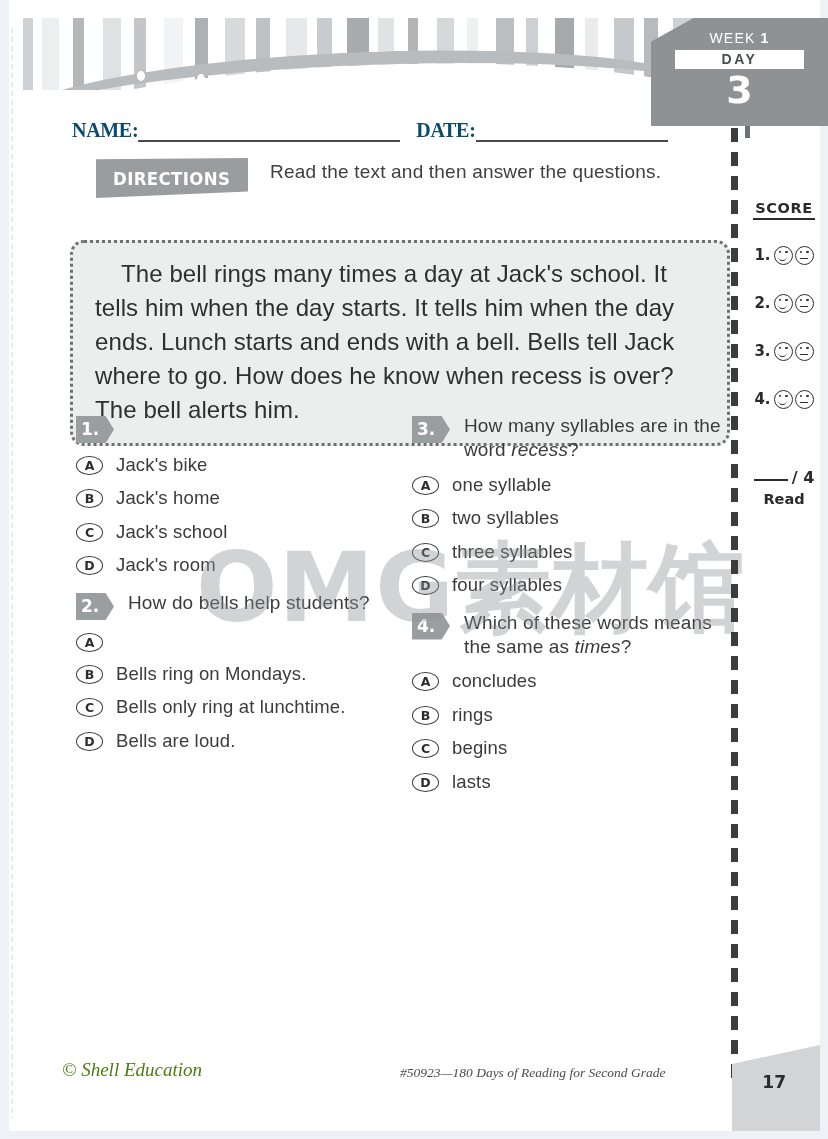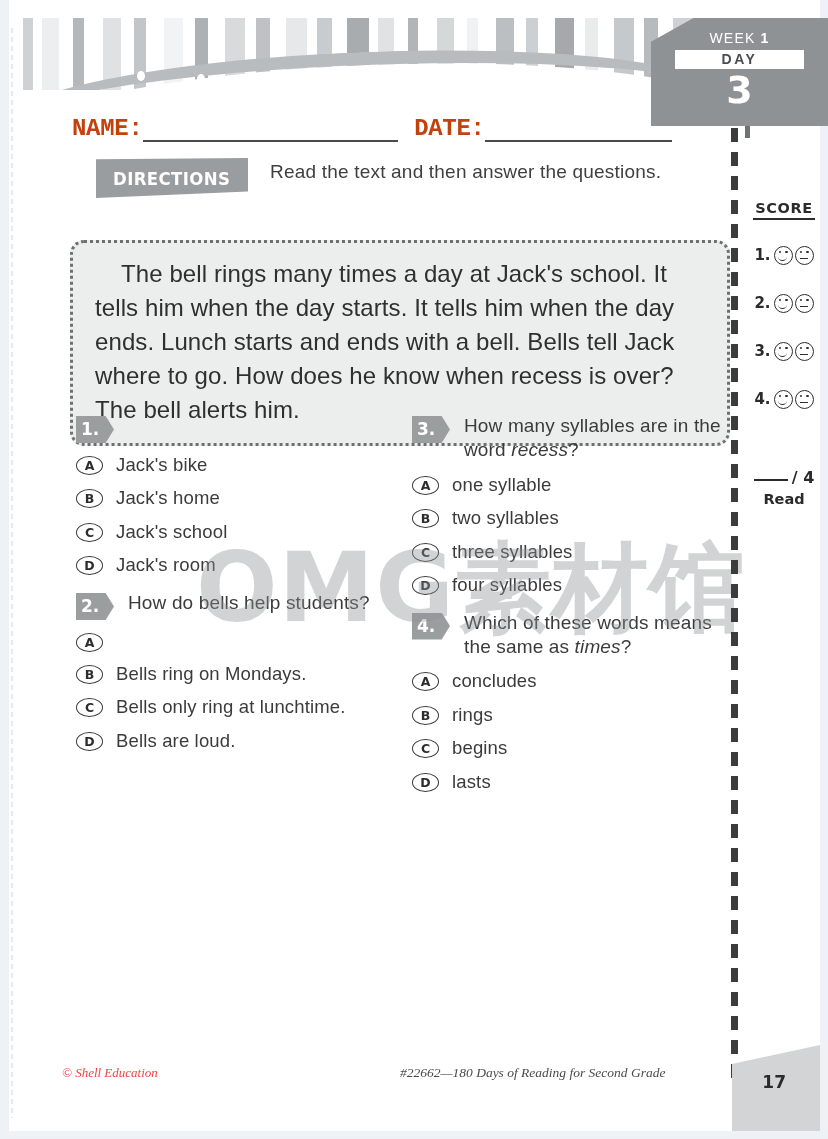--- a/index.html
+++ b/index.html
@@ -137,25 +137,25 @@
   .namerow {
     position: absolute;
     left: 72px;
     top: 112px;
     width: 600px;
     height: 30px;
     display: flex;
     align-items: flex-end;
   }
   .nd-label {
-    font-family: Liberation Mono, monospace;
-    font-weight: 700;
-    font-size: 24px;
+    font-family: Liberation Serif, serif;
+    font-weight: 700;
+    font-size: 20px;
     letter-spacing: -0.3px;
-    color: #c2410c;
+    color: #0c4a6e;
     white-space: nowrap;
   }
   .nd-rule {
     border-bottom: 2px solid #4a4a4a;
     height: 20px;
   }
   .rule-name { width: 262px; margin-right: 16px; }
   .rule-date { width: 192px; }
 
   
@@ -378,22 +378,22 @@
     font-weight: 700;
   }
 
   
   .footer-left {
     position: absolute;
     left: 62px;
     bottom: 58px;
     font-family: "Liberation Serif", serif;
     font-style: italic;
-    font-size: 13px;
-    color: #ef4444;
+    font-size: 19px;
+    color: #4d7c0f;
   }
   .footer-center {
     position: absolute;
     left: 400px;
     bottom: 58px;
     font-family: "Liberation Serif", serif;
     font-style: italic;
     font-size: 13.5px;
     color: #4a4a4a;
     white-space: nowrap;
@@ -667,17 +667,17 @@
           </div>
         </div>
       </div>
     <div class="score-total">
       <span class="blank"></span><span>/ 4</span>
     </div>
     <div class="score-total-label">Read</div>
   </div>
 
   <div class="footer-left">© Shell Education</div>
-  <div class="footer-center">#22662—180 Days of Reading for Second Grade</div>
+  <div class="footer-center">#50923—180 Days of Reading for Second Grade</div>
   <div class="corner-block"></div>
   <div class="page-num">17</div>
 
 </div>
 
 </body></html>

